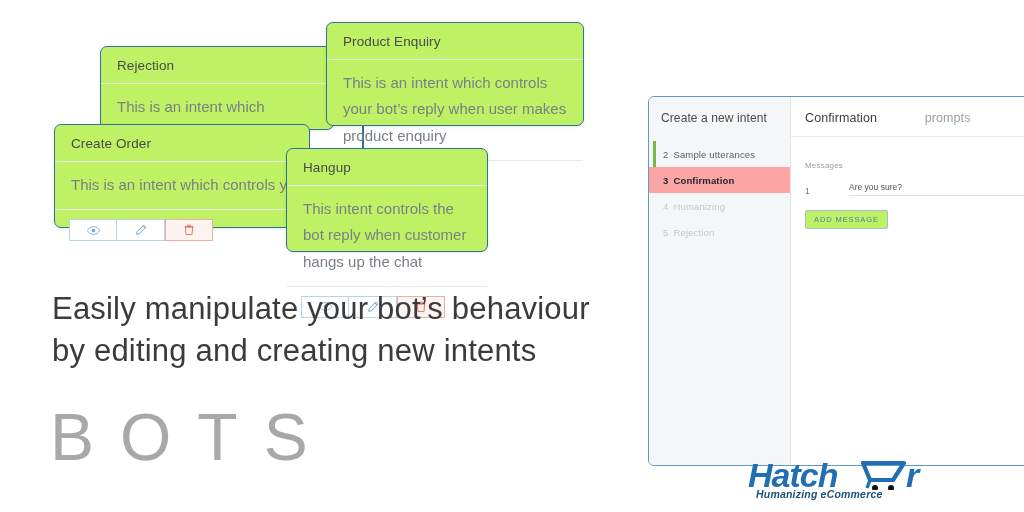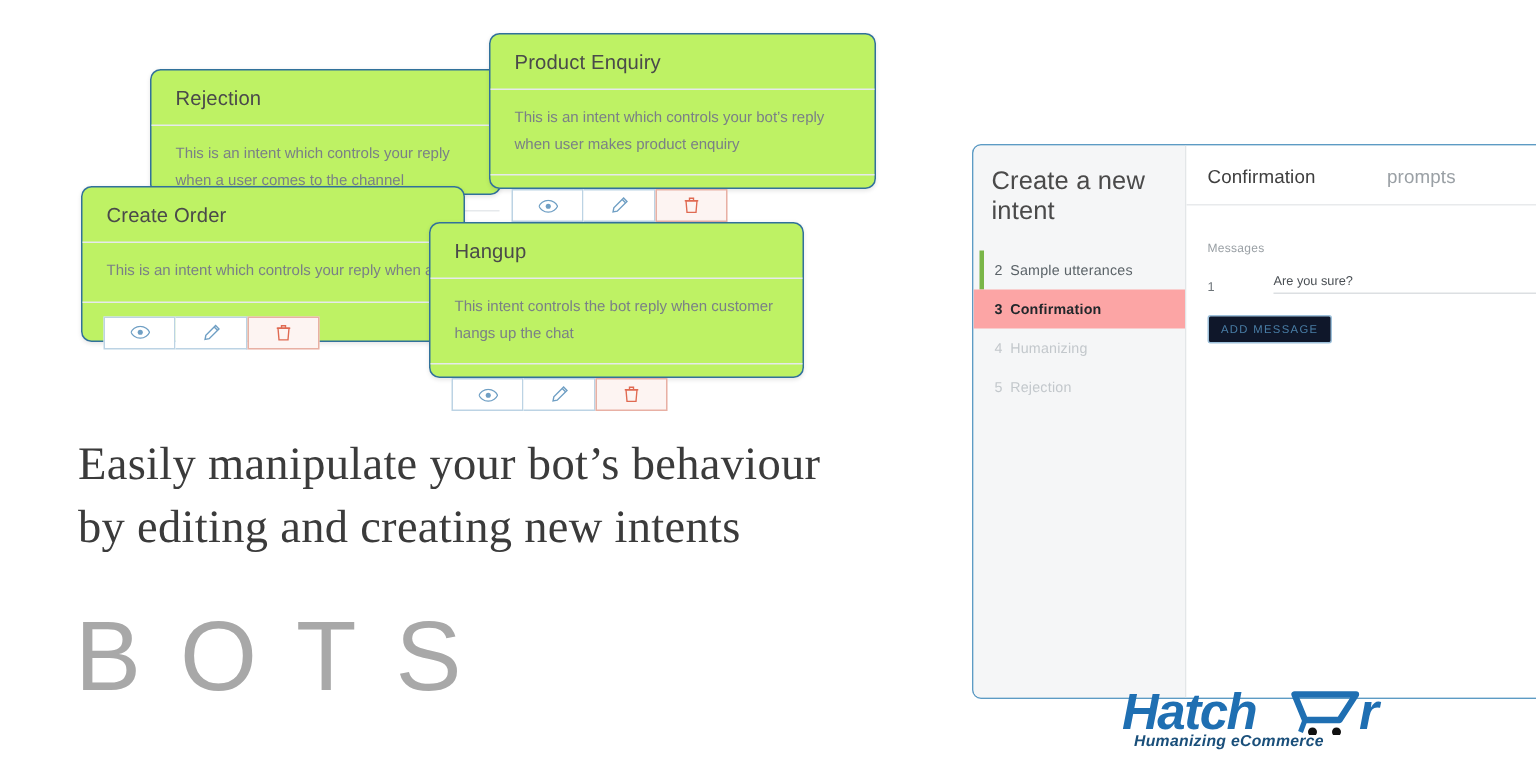--- a/index.html
+++ b/index.html
@@ -20,21 +20,21 @@
     box-shadow:0 1px 3px rgba(0,0,0,.10);
     box-sizing:border-box;
   }
   .card-title{
     font-size:13.5px;color:#4a4a4a;
     padding:11px 16px 10px 16px;
     border-bottom:1px solid #e6e9ec;
     letter-spacing:.1px;
   }
   .card-body{
-    font-size:10px;color:#7a8086;
+    font-size:15px;color:#7a8086;
     line-height:1.75;
     padding:10px 16px 11px 16px;
     border-bottom:1px solid #e6e9ec;
   }
   .card-actions{
     display:flex;padding:9px 14px 11px 14px;
   }
   .act{
     width:48px;height:22px;
     border:1px solid #bcd3e4;
@@ -45,42 +45,42 @@
   .act.danger{border:1px solid #e8b0a4;background:#fdf4f2;}
   .act svg{display:block;}
 
   
   .conn{position:absolute;background:#31719b;}
 
   
   .headline{
     position:absolute;left:52px;top:288px;width:610px;
     font-size:31px;line-height:1.36;color:#3b3b3b;
-    font-weight:300;letter-spacing:.2px;font-family:Liberation Serif, serif;
+    font-weight:300;letter-spacing:.2px;
   }
   .wordmark{
     position:absolute;left:50px;top:404px;
     font-size:66px;line-height:1;letter-spacing:26px;
     color:#a8a8a8;font-weight:300;
   }
 
   
   .panel{
     position:absolute;left:648px;top:96px;width:400px;height:370px;
     border:1.5px solid #5d9bc4;
     border-radius:6px;
     background:#ffffff;
     box-sizing:border-box;overflow:hidden;
   }
   .panel-left{
     position:absolute;left:0;top:0;width:142px;height:100%;
     background:#f5f6f7;border-right:1px solid #e3e6e8;box-sizing:border-box;
   }
   .panel-head{
-    font-size:17px;color:#4a4a4a;padding:14px 0 0 12px;letter-spacing:.1px;
+    font-size:12px;color:#4a4a4a;padding:14px 0 0 12px;letter-spacing:.1px;
   }
   .steps{margin-top:16px;position:relative;}
   .step{
     position:relative;font-size:9.5px;color:#5b6368;
     padding:7.5px 8px 7.5px 14px;letter-spacing:.15px;
   }
   .step .num{margin-right:5px;}
   .step.done::before{
     content:"";position:absolute;left:4px;top:0;bottom:0;width:2.5px;background:#7ab648;
   }
@@ -100,21 +100,21 @@
   .msg-row{display:flex;align-items:flex-end;padding:12px 0 0 14px;}
   .msg-idx{font-size:8.5px;color:#6d7479;width:44px;}
   .msg-input{
     flex:1;font-size:8.5px;color:#4a4f54;
     border-bottom:1px solid #dcdfe2;padding-bottom:3px;margin-right:20px;
   }
   .add-btn{
     display:inline-block;margin:14px 0 0 14px;
     font-size:7.5px;color:#4a7fa8;letter-spacing:.9px;
     border:1px solid #9dc0da;border-radius:2px;
-    padding:4px 8px;background:#0f172a;
+    padding:4px 8px;background:#bef264;
   }
 
   
   .logo{position:absolute;left:748px;top:456px;width:190px;height:48px;}
   .logo-word{
     position:absolute;left:0;top:0;font-size:34px;font-weight:bold;
     color:#1f6fb2;letter-spacing:-1px;font-style:italic;
   }
   .logo-tag{
     position:absolute;left:8px;top:32px;font-size:10.5px;font-weight:bold;
@@ -180,21 +180,21 @@
       </div>
       <div class="act danger">
         <svg width="10" height="12" viewBox="0 0 12 14">
           <path d="M1.6 3.2h8.8l-.8 9.3H2.4z" fill="none" stroke="#e06a52" stroke-width="1.1"></path>
           <path d="M.6 3.2h10.8M4.4 1.2h3.2v2h-3.2z" fill="none" stroke="#e06a52" stroke-width="1.1"></path>
         </svg>
       </div>
     </div>
   </div>
 
-  <div class="card" style="left:286px;top:148px;width:250px;height:104px;">
+  <div class="card" style="left:286px;top:148px;width:202px;height:104px;">
     <div class="card-title">Hangup</div>
     <div class="card-body">This intent controls the bot reply when customer hangs up the chat</div>
     <div class="card-actions">
       <div class="act">
         <svg width="13" height="9" viewBox="0 0 16 11">
           <path d="M8 .7C4.2.7 1.3 3.4.4 5.5c.9 2.1 3.8 4.8 7.6 4.8s6.7-2.7 7.6-4.8C14.7 3.4 11.8.7 8 .7z" fill="none" stroke="#6f9fc4" stroke-width="1"></path>
           <circle cx="8" cy="5.5" r="2.1" fill="#6f9fc4"></circle>
         </svg>
       </div>
       <div class="act">

